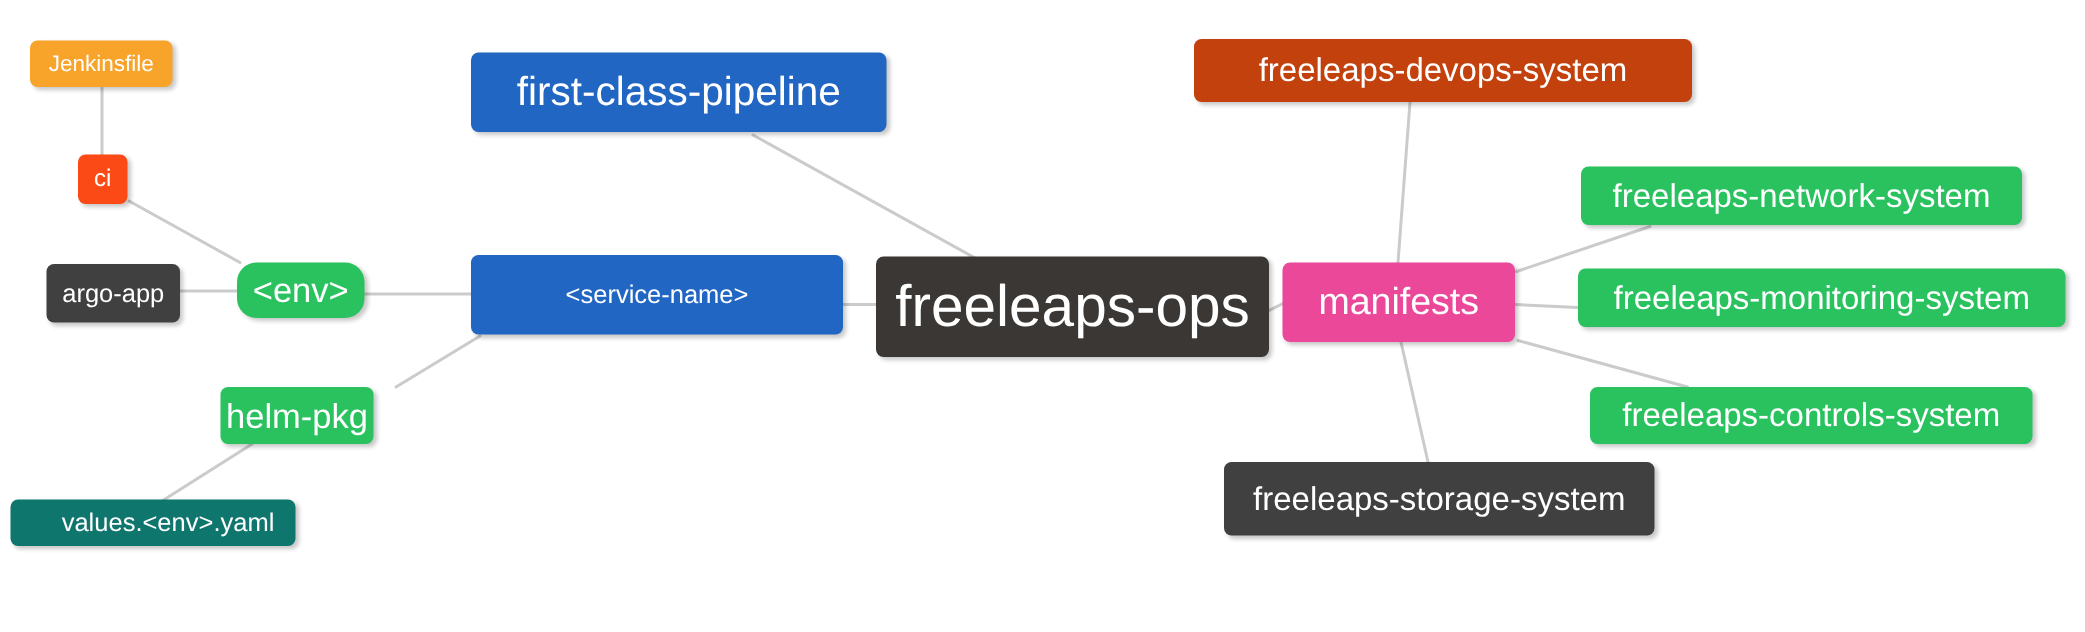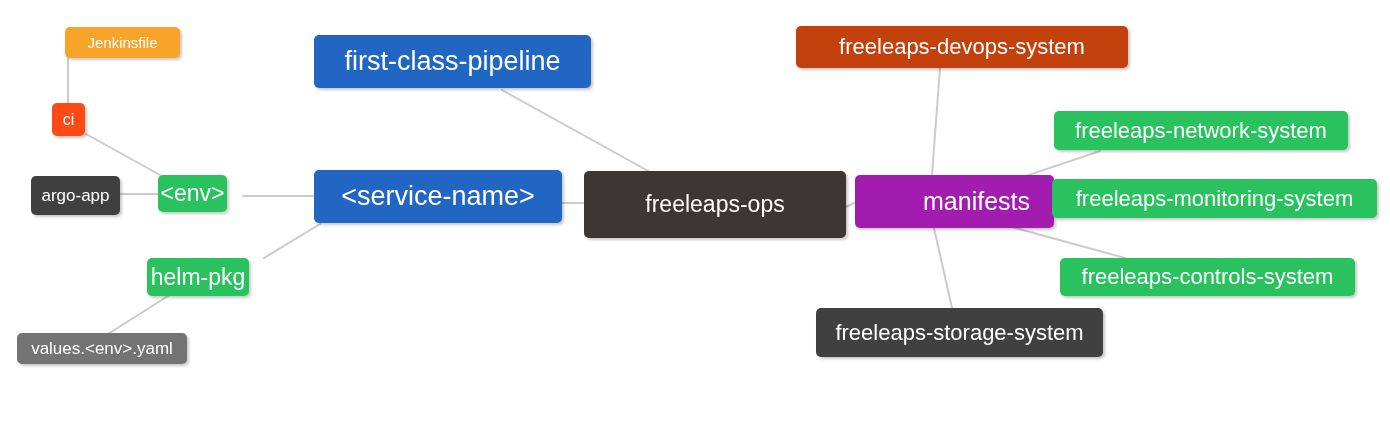--- a/index.html
+++ b/index.html
@@ -49,39 +49,39 @@
     <line x1="502" y1="90" x2="650" y2="172"></line>
     <line x1="562" y1="203" x2="586" y2="203"></line>
     <line x1="846" y1="207" x2="856" y2="202"></line>
     <line x1="940" y1="68" x2="932" y2="175"></line>
     <line x1="1011" y1="181" x2="1100" y2="151"></line>
     <line x1="1010" y1="203" x2="1052" y2="205"></line>
     <line x1="1012" y1="227" x2="1125" y2="258"></line>
     <line x1="934" y1="228" x2="952" y2="308"></line>
   </svg>
 
-  <div class="node" style="left: 20px; top: 27px; width: 115px; height: 31px; font-size: 15px; background-color: rgb(248, 163, 41); margin-left: 45px;">Jenkinsfile</div>
+  <div class="node" style="left: 20px; top: 27px; width: 95px; height: 31px; font-size: 15px; background-color: rgb(248, 163, 41);">Jenkinsfile</div>
 
   <div class="node" style="left: 52px; top: 103px; width: 33px; height: 33px; font-size: 16px; background-color: rgb(251, 74, 22);">ci</div>
 
   <div class="node" style="left: 31px; top: 176px; width: 89px; height: 39px; font-size: 17px; background-color: #404040;">argo-app</div>
 
-  <div class="node" style="left: 158px; top: 175px; width: 69px; height: 37px; font-size: 23px; background-color: rgb(41, 194, 95);">&lt;env&gt;</div>
+  <div class="node" style="left: 158px; top: 175px; width: 85px; height: 37px; font-size: 23px; background-color: rgb(41, 194, 95); border-radius: 13px;">&lt;env&gt;</div>
 
   <div class="node" style="left: 147px; top: 258px; width: 102px; height: 38px; font-size: 23px; background-color: rgb(41, 194, 95);">helm-pkg</div>
 
-  <div class="node" style="left: 17px; top: 333px; width: 170px; height: 31px; font-size: 17px; background-color: #737373;">values.&lt;env&gt;.yaml</div>
+  <div class="node" style="left: 7px; top: 333px; width: 170px; height: 31px; font-size: 17px; background-color: #0f766e; padding-left: 20px;">values.&lt;env&gt;.yaml</div>
 
   <div class="node" style="left: 314px; top: 35px; width: 277px; height: 53px; font-size: 27px; background-color: rgb(33, 102, 194);">first-class-pipeline</div>
 
-  <div class="node" style="left: 314px; top: 170px; width: 248px; height: 53px; font-size: 27px; background-color: rgb(33, 102, 194);">&lt;service-name&gt;</div>
+  <div class="node" style="left: 314px; top: 170px; width: 248px; height: 53px; font-size: 17px; background-color: rgb(33, 102, 194);">&lt;service-name&gt;</div>
 
-  <div class="node" style="left: 584px; top: 171px; width: 262px; height: 67px; font-size: 23px; background-color: rgb(58, 55, 52);">freeleaps-ops</div>
+  <div class="node" style="left: 584px; top: 171px; width: 262px; height: 67px; font-size: 39px; background-color: rgb(58, 55, 52);">freeleaps-ops</div>
 
-  <div class="node" style="left: 855px; top: 175px; width: 155px; height: 53px; font-size: 25px; background-color: #a21caf; padding-left: 44px;">manifests</div>
+  <div class="node" style="left: 855px; top: 175px; width: 155px; height: 53px; font-size: 25px; background-color: #ec4899;">manifests</div>
 
   <div class="node" style="left: 796px; top: 26px; width: 332px; height: 42px; font-size: 22px; background-color: #c2410c;">freeleaps-devops-system</div>
 
   <div class="node" style="left: 1054px; top: 111px; width: 294px; height: 39px; font-size: 22px; background-color: rgb(41, 194, 95);">freeleaps-network-system</div>
 
   <div class="node" style="left: 1052px; top: 179px; width: 325px; height: 39px; font-size: 22px; background-color: rgb(41, 194, 95);">freeleaps-monitoring-system</div>
 
   <div class="node" style="left: 1060px; top: 258px; width: 295px; height: 38px; font-size: 22px; background-color: rgb(41, 194, 95);">freeleaps-controls-system</div>
 
   <div class="node" style="left: 816px; top: 308px; width: 287px; height: 49px; font-size: 22px; background-color: #404040;">freeleaps-storage-system</div>

